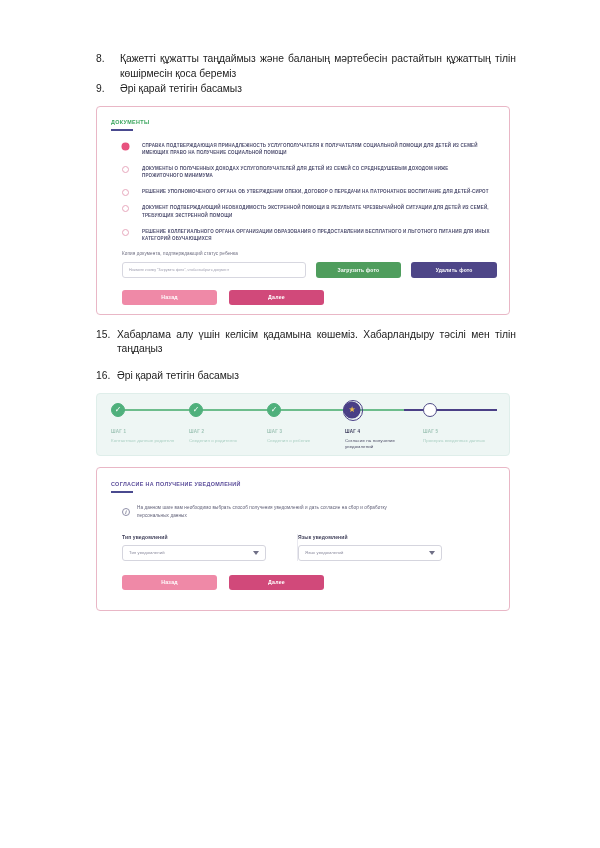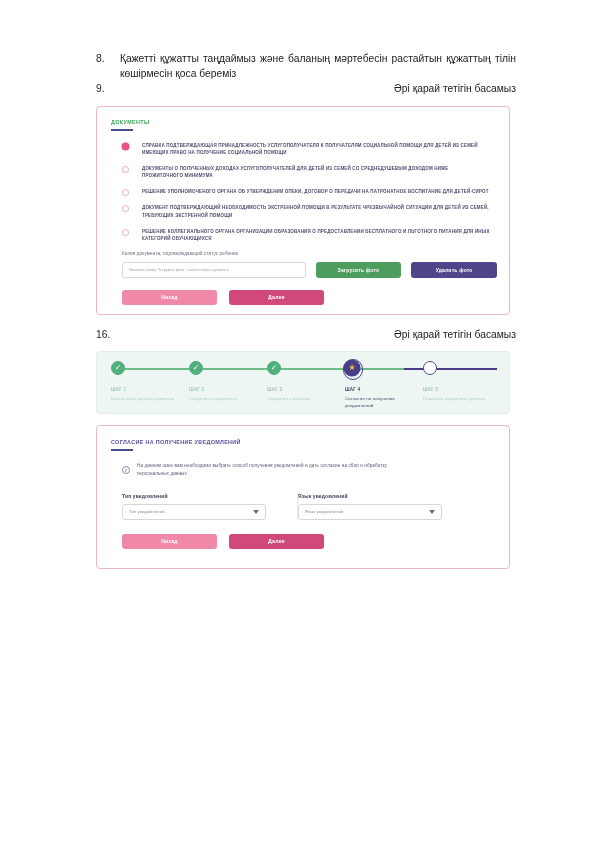--- a/index.html
+++ b/index.html
@@ -32,21 +32,21 @@
   .instr-num {
     width: 24px;
     flex: 0 0 24px;
     text-align: left;
   }
   .instr-num.narrow { width: 21px; flex-basis: 21px; }
   .instr-txt {
     flex: 1;
     text-align: justify;
   }
-  .instr-txt.nojust { text-align: right; }
+  .instr-txt.nojust { text-align: left; }
 
   .block-8 { margin-top: 52px; }
 
   
   .card {
     margin: 0 90px 0 96px;
     background: #ffffff;
     border: 1px solid #e9b7c6;
     border-radius: 4px;
   }
@@ -368,21 +368,25 @@
       <div class="btn-delete">Удалить фото</div>
     </div>
 
     <div class="nav-row">
       <div class="btn-back">Назад</div>
       <div class="btn-next">Далее</div>
     </div>
   </div>
 
   <div class="instr" style="margin-top:13px;">
-    <div class="instr-row" style="margin-top:1px;">
+    <div class="instr-row">
+      <div class="instr-num narrow">15.</div>
+      <div class="instr-txt">Хабарлама алу үшін келісім қадамына көшеміз. Хабарландыру тәсілі мен тілін таңдаңыз</div>
+    </div>
+    <div class="instr-row" style="margin-top:12px;">
       <div class="instr-num narrow">16.</div>
       <div class="instr-txt nojust">Әрі қарай тетігін басамыз</div>
     </div>
   </div>
 
   <div class="stepper-wrap">
     <div class="steps">
 
       <div class="seg green" style="left:13px;  width:93px;"></div>
       <div class="seg green" style="left:106px; width:93px;"></div>

